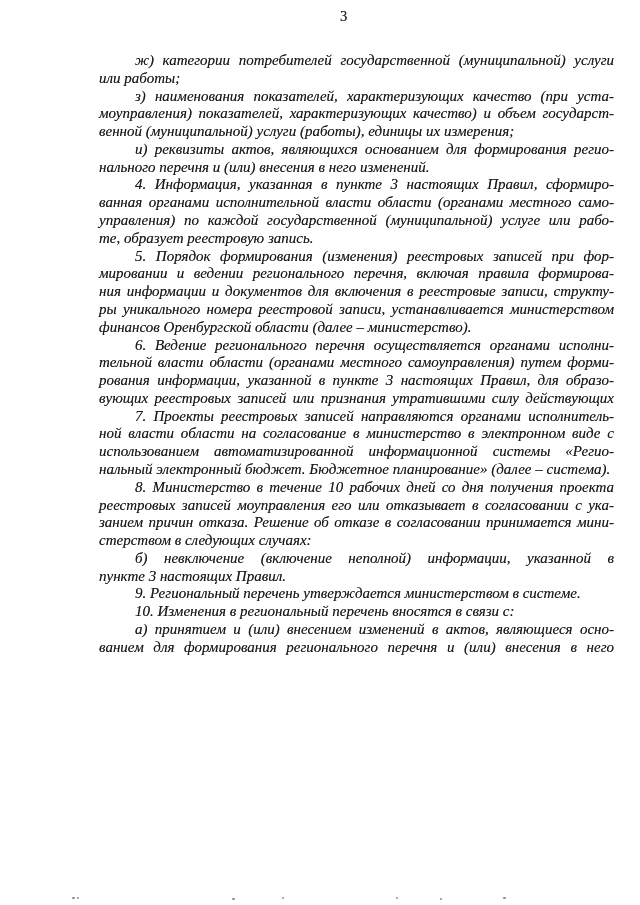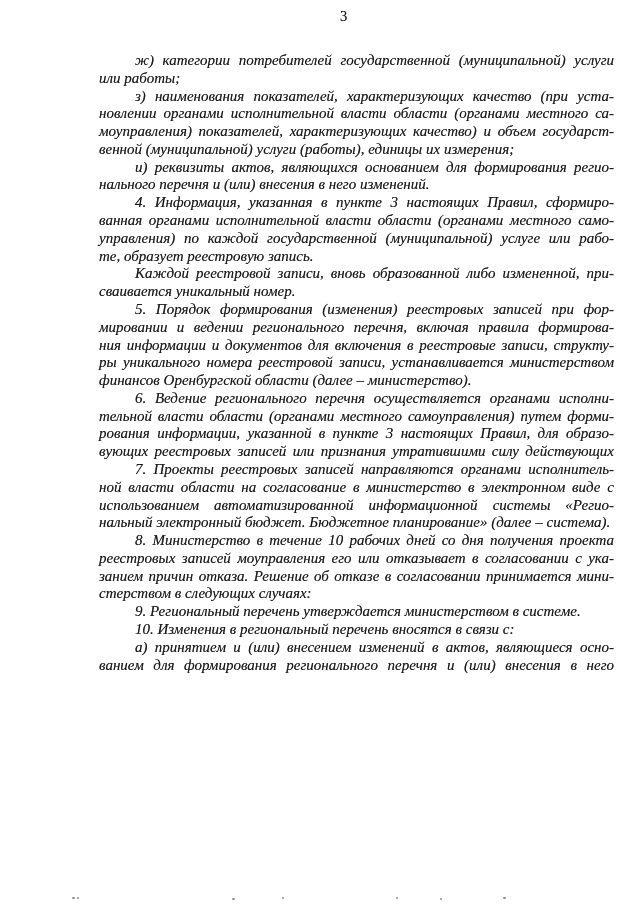--- a/index.html
+++ b/index.html
@@ -62,37 +62,32 @@
 <div class="page">
   <div class="page-number">3</div>
 
   <div class="document-body">
       <div class="paragraph">
         <div class="line first">ж) категории потребителей государственной (муниципальной) услуги</div>
         <div class="line last">или работы;</div>
       </div>
       <div class="paragraph">
         <div class="line first">з) наименования показателей, характеризующих качество (при уста-</div>
-        <div class="line">новлении органами исполнительной власти области (органами местного са-</div>
         <div class="line">моуправления) показателей, характеризующих качество) и объем государст-</div>
         <div class="line last">венной (муниципальной) услуги (работы), единицы их измерения;</div>
       </div>
       <div class="paragraph">
         <div class="line first">и) реквизиты актов, являющихся основанием для формирования регио-</div>
         <div class="line last">нального перечня и (или) внесения в него изменений.</div>
       </div>
       <div class="paragraph">
         <div class="line first">4. Информация, указанная в пункте 3 настоящих Правил, сформиро-</div>
         <div class="line">ванная органами исполнительной власти области (органами местного само-</div>
         <div class="line">управления) по каждой государственной (муниципальной) услуге или рабо-</div>
         <div class="line last">те, образует реестровую запись.</div>
-      </div>
-      <div class="paragraph">
-        <div class="line first">Каждой реестровой записи, вновь образованной либо измененной, при-</div>
-        <div class="line last">сваивается уникальный номер.</div>
       </div>
       <div class="paragraph">
         <div class="line first">5. Порядок формирования (изменения) реестровых записей при фор-</div>
         <div class="line">мировании и ведении регионального перечня, включая правила формирова-</div>
         <div class="line">ния информации и документов для включения в реестровые записи, структу-</div>
         <div class="line">ры уникального номера реестровой записи, устанавливается министерством</div>
         <div class="line last">финансов Оренбургской области (далее – министерство).</div>
       </div>
       <div class="paragraph">
         <div class="line first">6. Ведение регионального перечня осуществляется органами исполни-</div>
@@ -106,20 +101,24 @@
         <div class="line">использованием автоматизированной информационной системы «Регио-</div>
         <div class="line last">нальный электронный бюджет. Бюджетное планирование» (далее – система).</div>
       </div>
       <div class="paragraph">
         <div class="line first">8. Министерство в течение 10 рабочих дней со дня получения проекта</div>
         <div class="line">реестровых записей моуправления его или отказывает в согласовании с ука-</div>
         <div class="line">занием причин отказа. Решение об отказе в согласовании принимается мини-</div>
         <div class="line last">стерством в следующих случаях:</div>
       </div>
       <div class="paragraph">
+        <div class="line first">б) невключение (включение неполной) информации, указанной в</div>
+        <div class="line last">пункте 3 настоящих Правил.</div>
+      </div>
+      <div class="paragraph">
         <div class="line first last">9. Региональный перечень утверждается министерством в системе.</div>
       </div>
       <div class="paragraph">
         <div class="line first last">10. Изменения в региональный перечень вносятся в связи с:</div>
       </div>
       <div class="paragraph">
         <div class="line first">а) принятием и (или) внесением изменений в актов, являющиеся осно-</div>
         <div class="line">ванием для формирования регионального перечня и (или) внесения в него</div>
       </div>
     </div>

